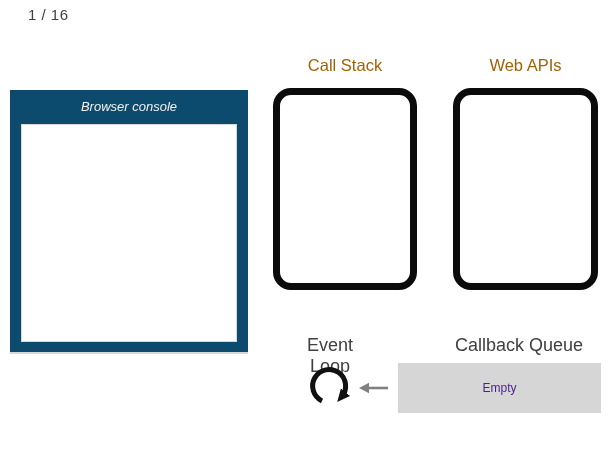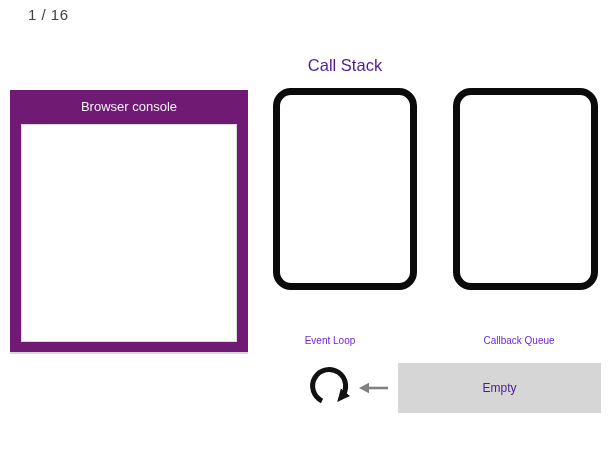--- a/index.html
+++ b/index.html
@@ -11,49 +11,49 @@
   .stage{position:absolute;inset:0;background:#ffffff;}
 
   .slide-counter{
     position:absolute;left:28px;top:6px;
     font-size:15px;color:#404040;letter-spacing:.5px;
   }
 
   
   .console-panel{
     position:absolute;left:10px;top:90px;width:238px;height:262px;
-    background:#701a75;box-shadow:0 2px 0 #d8d8d8;box-sizing:border-box;
+    background:#0c4a6e;box-shadow:0 2px 0 #d8d8d8;box-sizing:border-box;font-style:italic;
   }
   .console-title{
     position:absolute;left:0;top:9px;width:100%;text-align:center;
     font-size:13px;color:#f2f2f2;
   }
   .console-output{
     position:absolute;left:11px;top:34px;width:216px;height:218px;
     background:#ffffff;border:1px solid #d9d9d9;box-sizing:border-box;
   }
 
   
   .box-label{
     position:absolute;top:56px;text-align:center;
-    font-size:16.5px;color:#4c1d95;
+    font-size:16.5px;color:#a16207;
   }
   .label-callstack{left:273px;width:144px;}
   .label-webapis{left:453px;width:145px;}
   .rounded-box{
     position:absolute;top:88px;height:202px;box-sizing:border-box;
     background:#ffffff;border:7px solid #0b0b0b;border-radius:18px;
   }
   .box-callstack{left:273px;width:144px;}
   .box-webapis{left:453px;width:145px;}
 
   
   .small-label{
     position:absolute;top:335px;text-align:center;
-    font-size:10px;color:#6d28d9;
+    font-size:18px;color:#404040;
   }
   .label-eventloop{left:285px;width:90px;}
   .label-callbackqueue{left:444px;width:150px;}
 
   .loop-icon{position:absolute;left:307px;top:363px;width:48px;height:50px;}
   .arrow-icon{position:absolute;left:357px;top:380px;width:34px;height:16px;}
 
   .queue-box{
     position:absolute;left:398px;top:363px;width:203px;height:50px;
     background:#d6d6d6;display:flex;align-items:center;justify-content:center;
@@ -68,20 +68,21 @@
   <div class="slide-counter">1 / 16</div>
 
   <div class="console-panel">
     <div class="console-title">Browser console</div>
     <div class="console-output"></div>
   </div>
 
   <div class="box-label label-callstack">Call Stack</div>
   <div class="rounded-box box-callstack"></div>
 
+  <div class="box-label label-webapis">Web APIs</div>
   <div class="rounded-box box-webapis"></div>
 
   <div class="small-label label-eventloop">Event Loop</div>
 
   <span class="loop-icon">
     <svg width="48" height="50" viewBox="0 0 48 50" xmlns="http://www.w3.org/2000/svg">
       <defs>
         <marker id="loop-ah" markerUnits="userSpaceOnUse" markerWidth="14" markerHeight="14" refX="6" refY="6" orient="auto">
           <path d="M0 0 L13 6 L0 12 Z" fill="#111111"></path>
         </marker>

